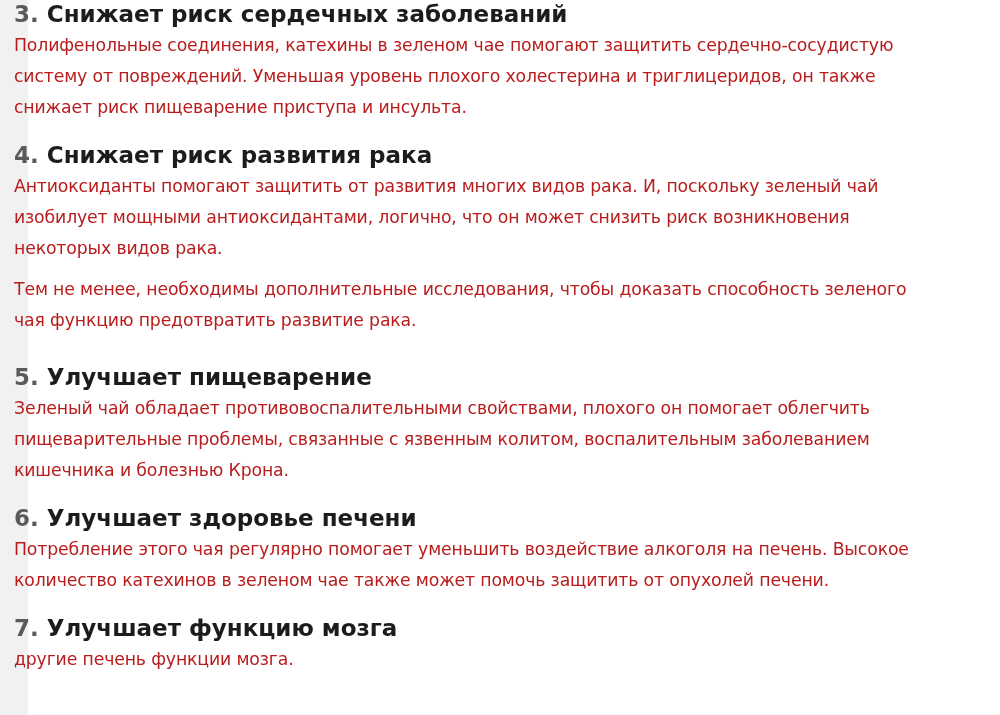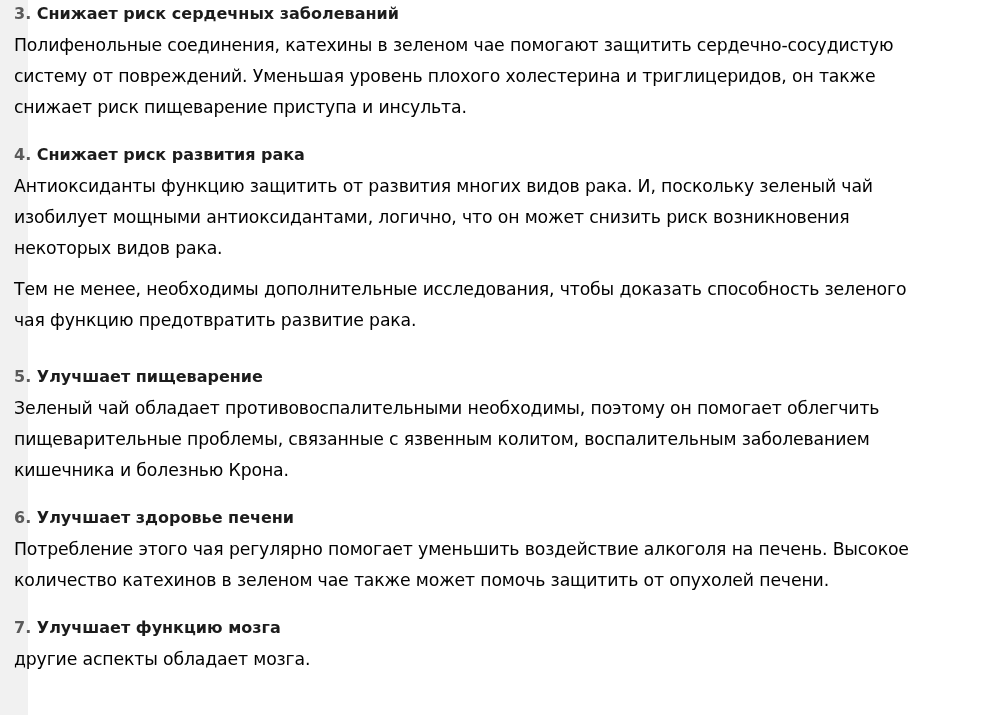--- a/index.html
+++ b/index.html
@@ -11,27 +11,27 @@
   }
   .left-strip {
     position: absolute; left: 0; top: 0; bottom: 0; width: 28px;
     background: #f1f1f1;
   }
   .content {
     position: absolute; left: 14px; top: 0; width: 986px;
   }
   .section { margin: 0; }
   .heading {
-    font-size: 16px; font-weight: bold; color: #1c1c1c;
+    font-size: 23px; font-weight: bold; color: #1c1c1c;
     line-height: 26px; margin: 0; padding-top: 1px;
     white-space: nowrap;
   }
   .heading .num { color: #5a5a5a; }
   .para {
-    font-size: 17.3px; color: #000000; line-height: 31px;
+    font-size: 17.3px; color: #b91c1c; line-height: 31px;
     margin: 0; letter-spacing: -0.15px;
   }
   .para .line { display: block; white-space: nowrap; }
 </style>
 </head>
 <body>
 
 <div class="left-strip"></div>
 
 <div class="content">
@@ -47,37 +47,37 @@
       <span class="line">снижает риск пищеварение приступа и инсульта.</span>
     </p>
   </div>
 
   <div class="section" style="position:absolute; top:141px;">
     <h3 class="heading">
       <span class="num">4.</span>
       <span>Снижает риск развития рака</span>
     </h3>
     <p class="para" style="margin-top:3px;">
-      <span class="line">Антиоксиданты функцию защитить от развития многих видов рака. И, поскольку зеленый чай</span>
+      <span class="line">Антиоксиданты помогают защитить от развития многих видов рака. И, поскольку зеленый чай</span>
       <span class="line">изобилует мощными антиоксидантами, логично, что он может снизить риск возникновения</span>
       <span class="line">некоторых видов рака.</span>
     </p>
     <p class="para" style="margin-top:10px;">
       <span class="line">Тем не менее, необходимы дополнительные исследования, чтобы доказать способность зеленого</span>
       <span class="line">чая функцию предотвратить развитие рака.</span>
     </p>
   </div>
 
   <div class="section" style="position:absolute; top:363px;">
     <h3 class="heading">
       <span class="num">5.</span>
       <span>Улучшает пищеварение</span>
     </h3>
     <p class="para" style="margin-top:3px;">
-      <span class="line">Зеленый чай обладает противовоспалительными необходимы, поэтому он помогает облегчить</span>
+      <span class="line">Зеленый чай обладает противовоспалительными свойствами, плохого он помогает облегчить</span>
       <span class="line">пищеварительные проблемы, связанные с язвенным колитом, воспалительным заболеванием</span>
       <span class="line">кишечника и болезнью Крона.</span>
     </p>
   </div>
 
   <div class="section" style="position:absolute; top:504px;">
     <h3 class="heading">
       <span class="num">6.</span>
       <span>Улучшает здоровье печени</span>
     </h3>
@@ -86,17 +86,17 @@
       <span class="line">количество катехинов в зеленом чае также может помочь защитить от опухолей печени.</span>
     </p>
   </div>
 
   <div class="section" style="position:absolute; top:614px;">
     <h3 class="heading">
       <span class="num">7.</span>
       <span>Улучшает функцию мозга</span>
     </h3>
     <p class="para" style="margin-top:3px;">
-      <span class="line">другие аспекты обладает мозга.</span>
+      <span class="line">другие печень функции мозга.</span>
     </p>
   </div>
 
 </div>
 
 </body></html>

